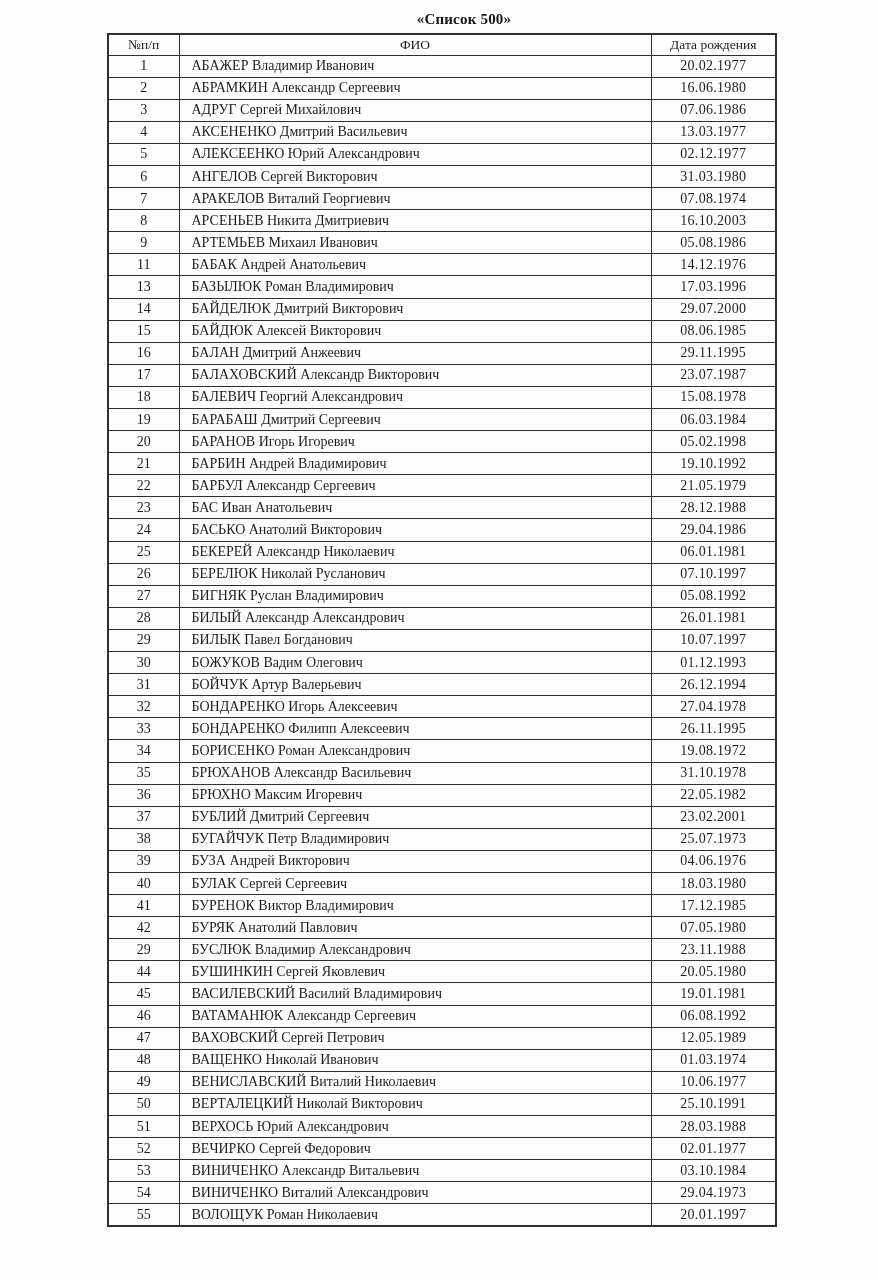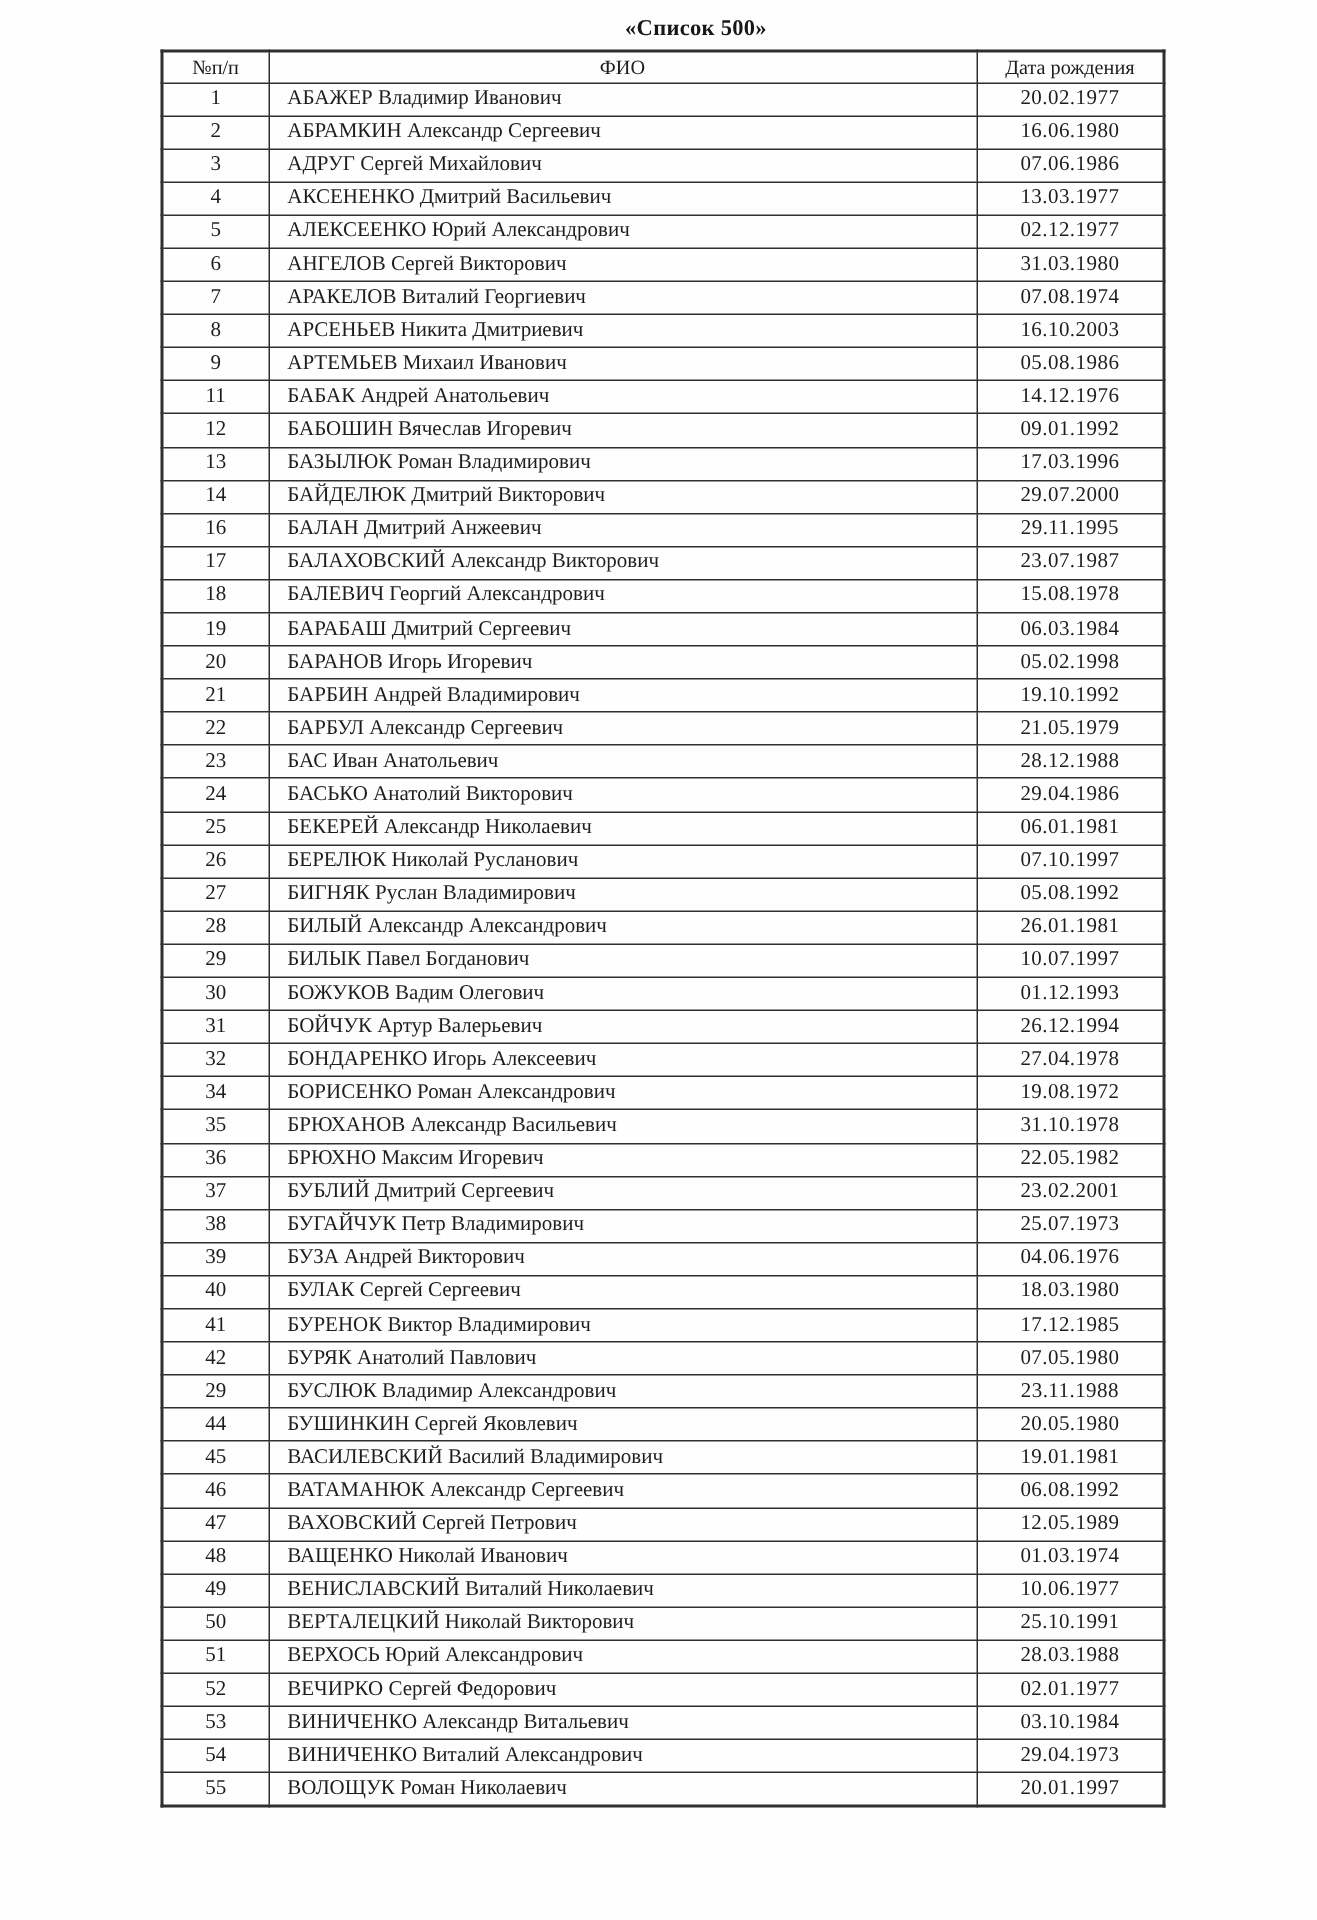--- a/index.html
+++ b/index.html
@@ -146,35 +146,35 @@
           <td>9</td>
           <td>АРТЕМЬЕВ Михаил Иванович</td>
           <td>05.08.1986</td>
         </tr>
         <tr>
           <td>11</td>
           <td>БАБАК Андрей Анатольевич</td>
           <td>14.12.1976</td>
         </tr>
         <tr>
-          <td>12</td>
-          <td>БАБОШИН Вячеслав Игоревич</td>
-          <td>09.01.1992</td>
-        </tr>
-        <tr>
           <td>13</td>
           <td>БАЗЫЛЮК Роман Владимирович</td>
           <td>17.03.1996</td>
         </tr>
         <tr>
           <td>14</td>
           <td>БАЙДЕЛЮК Дмитрий Викторович</td>
           <td>29.07.2000</td>
         </tr>
         <tr>
+          <td>15</td>
+          <td>БАЙДЮК Алексей Викторович</td>
+          <td>08.06.1985</td>
+        </tr>
+        <tr>
           <td>16</td>
           <td>БАЛАН Дмитрий Анжеевич</td>
           <td>29.11.1995</td>
         </tr>
         <tr>
           <td>17</td>
           <td>БАЛАХОВСКИЙ Александр Викторович</td>
           <td>23.07.1987</td>
         </tr>
         <tr>
@@ -246,20 +246,25 @@
           <td>31</td>
           <td>БОЙЧУК Артур Валерьевич</td>
           <td>26.12.1994</td>
         </tr>
         <tr>
           <td>32</td>
           <td>БОНДАРЕНКО Игорь Алексеевич</td>
           <td>27.04.1978</td>
         </tr>
         <tr>
+          <td>33</td>
+          <td>БОНДАРЕНКО Филипп Алексеевич</td>
+          <td>26.11.1995</td>
+        </tr>
+        <tr>
           <td>34</td>
           <td>БОРИСЕНКО Роман Александрович</td>
           <td>19.08.1972</td>
         </tr>
         <tr>
           <td>35</td>
           <td>БРЮХАНОВ Александр Васильевич</td>
           <td>31.10.1978</td>
         </tr>
         <tr>

